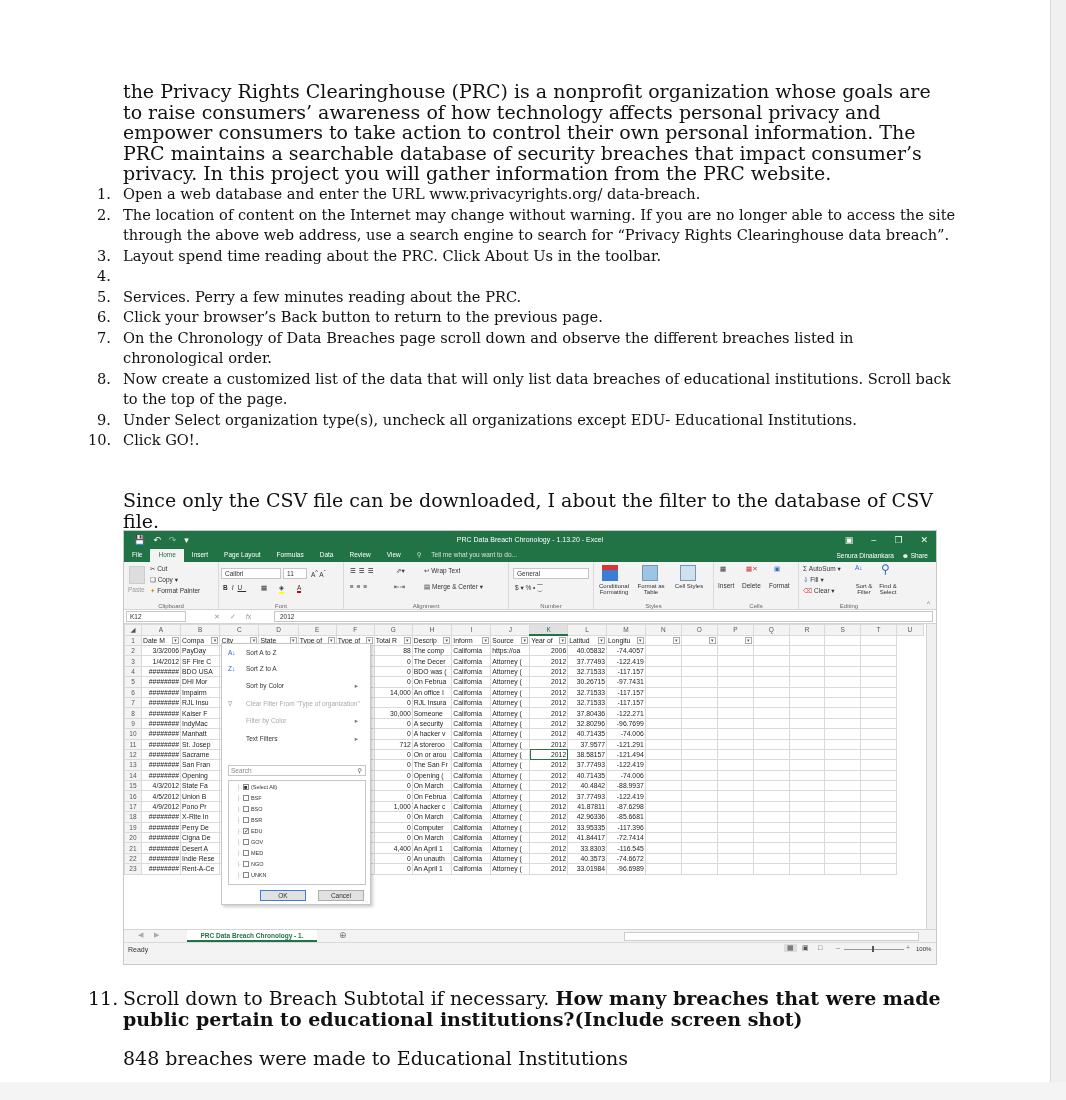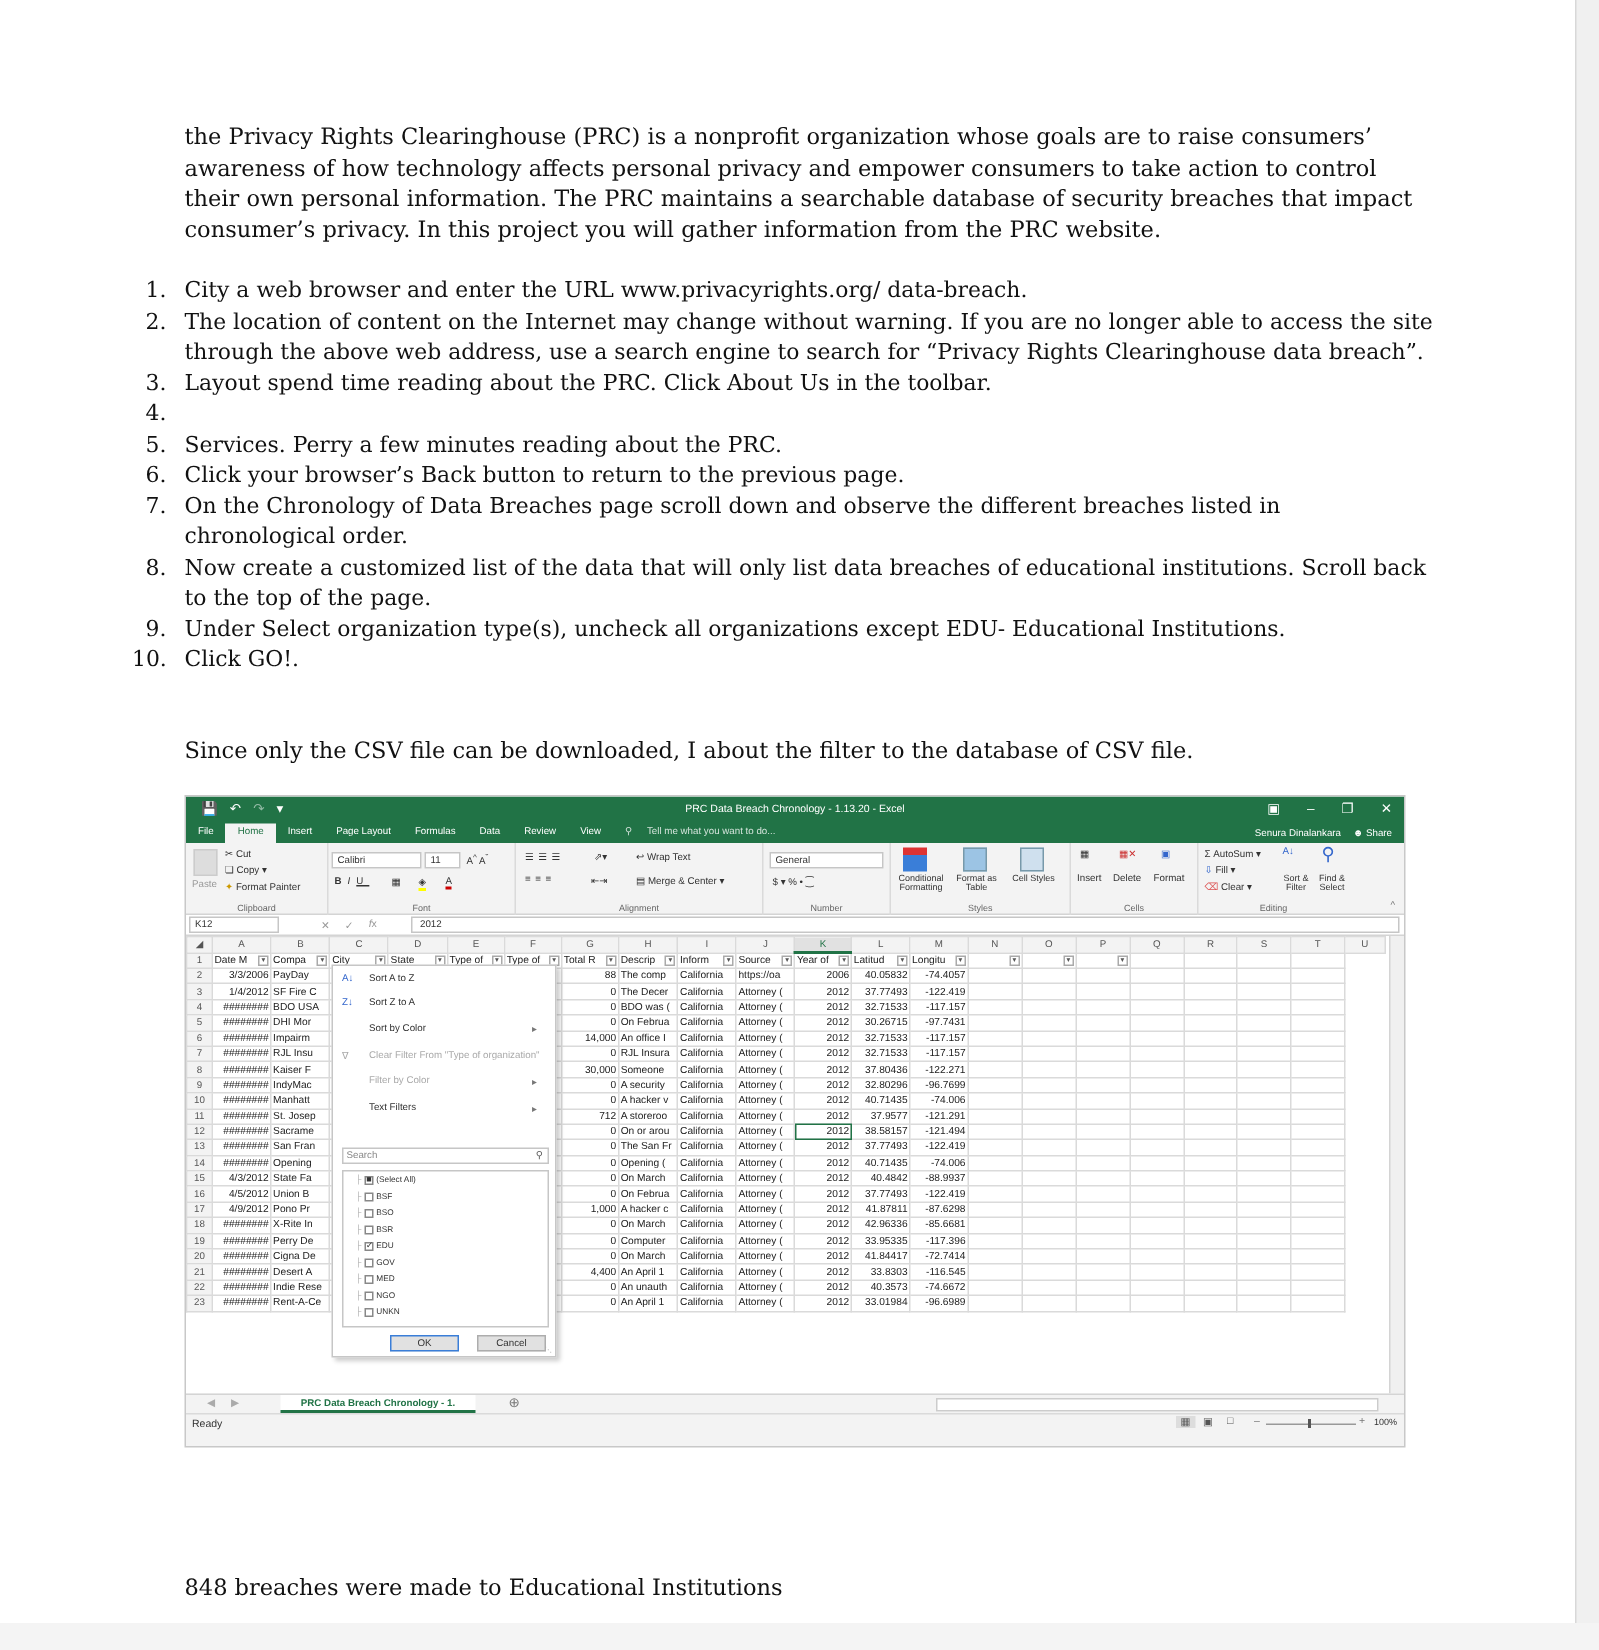--- a/index.html
+++ b/index.html
@@ -1,21 +1,21 @@
 <!DOCTYPE html>
 <html><head>
 <meta charset="utf-8">
 <style>
 *{box-sizing:border-box;margin:0;padding:0}
 body{width:1066px;height:1100px;background:#fff;font-family:"DejaVu Serif","Liberation Serif",serif;color:#111;position:relative;overflow:hidden}
 .page{position:absolute;left:0;top:0;width:1050px;height:1100px;background:#fff}
 .rightbar{position:absolute;right:0;top:0;width:16px;height:1100px;background:#f0f0f0;border-left:1px solid #d8d8d8}
 .bottombar{position:absolute;left:0;bottom:0;width:1066px;height:18px;background:#f4f4f4}
 .title{position:absolute;top:42px;left:0;width:1050px;text-align:center;font-size:15px}
-.para{position:absolute;left:123px;width:830px;font-size:15px;line-height:20.5px}
+.para{position:absolute;left:123px;width:830px;font-size:19px;line-height:20.5px}
 .list{position:absolute;left:88px;width:870px;font-size:14.6px;line-height:20.5px;list-style:none}
 .list li{display:flex}
 .list .num{width:35px;text-align:right;padding-right:12px;flex:none}
 .bold{font-weight:bold}
 
 .xl{position:absolute;left:123px;top:530px;width:814px;height:435px;font-family:"Liberation Sans","DejaVu Sans",sans-serif;font-size:7px;color:#333;background:#fff;border:1px solid #c8c8c8;overflow:hidden}
 .xl-title{height:17px;background:#217346;color:#fff;position:relative;display:flex;align-items:center}
 .xl-title .qat{display:flex;gap:8px;padding-left:10px;font-size:9px}
 .xl-title .ttl{position:absolute;left:0;right:0;text-align:center;font-size:7px}
 .xl-title .win{position:absolute;right:8px;display:flex;gap:18px;font-size:9px}
@@ -56,21 +56,21 @@
 .btn{position:absolute;height:11px;width:46px;border:1px solid #adadad;background:#e1e1e1;text-align:center;line-height:9px;font-size:6.5px}
 </style>
 </head>
 <body>
 
 <div class="page">
   <p class="para" style="top:81px">the Privacy Rights Clearinghouse (PRC) is a nonprofit organization whose goals are to raise consumers’ awareness of how technology affects personal privacy and empower consumers to take action to control their own personal information. The PRC maintains a searchable database of security breaches that impact consumer’s privacy. In this project you will gather information from the PRC website.</p>
   <ul class="list" id="steps" style="top:184px">
       <li>
         <span class="num">1.</span>
-        <span>City a web browser and enter the URL www.privacyrights.org/ data-breach.</span>
+        <span>Open a web database and enter the URL www.privacyrights.org/ data-breach.</span>
       </li>
       <li>
         <span class="num">2.</span>
         <span>The location of content on the Internet may change without warning. If you are no longer able to access the site through the above web address, use a search engine to search for “Privacy Rights Clearinghouse data breach”.</span>
       </li>
       <li>
         <span class="num">3.</span>
         <span>Layout spend time reading about the PRC. Click About Us in the toolbar.</span>
       </li>
       <li>
@@ -868,16 +868,20 @@
       <span style="position:absolute;left:678px;top:1px;color:#555">▣</span>
       <span style="position:absolute;left:694px;top:1px;color:#555">□</span>
       <span style="position:absolute;left:712px;top:1px;color:#777">–</span>
       <div style="position:absolute;left:720px;top:6px;width:60px;height:1px;background:#999"></div>
       <div style="position:absolute;left:748px;top:3px;width:2px;height:6px;background:#555"></div>
       <span style="position:absolute;left:782px;top:1px;color:#777">+</span>
       <span style="position:absolute;left:792px;top:3px;font-size:6px">100%</span>
     </div>
   </div>
 
+  <div class="para" style="top:988px;display:flex;left:88px;width:870px">
+    <span style="width:35px;text-align:right;padding-right:12px;flex:none">11.</span>
+    <span><span>Scroll down to Breach Subtotal if necessary. </span><span class="bold">How many breaches that were made public pertain to educational institutions?(Include screen shot)</span></span>
+  </div>
   <p class="para" style="top:1048px">848 breaches were made to Educational Institutions</p>
 </div>
 <div class="rightbar"></div>
 <div class="bottombar"></div>
 
 </body></html>

